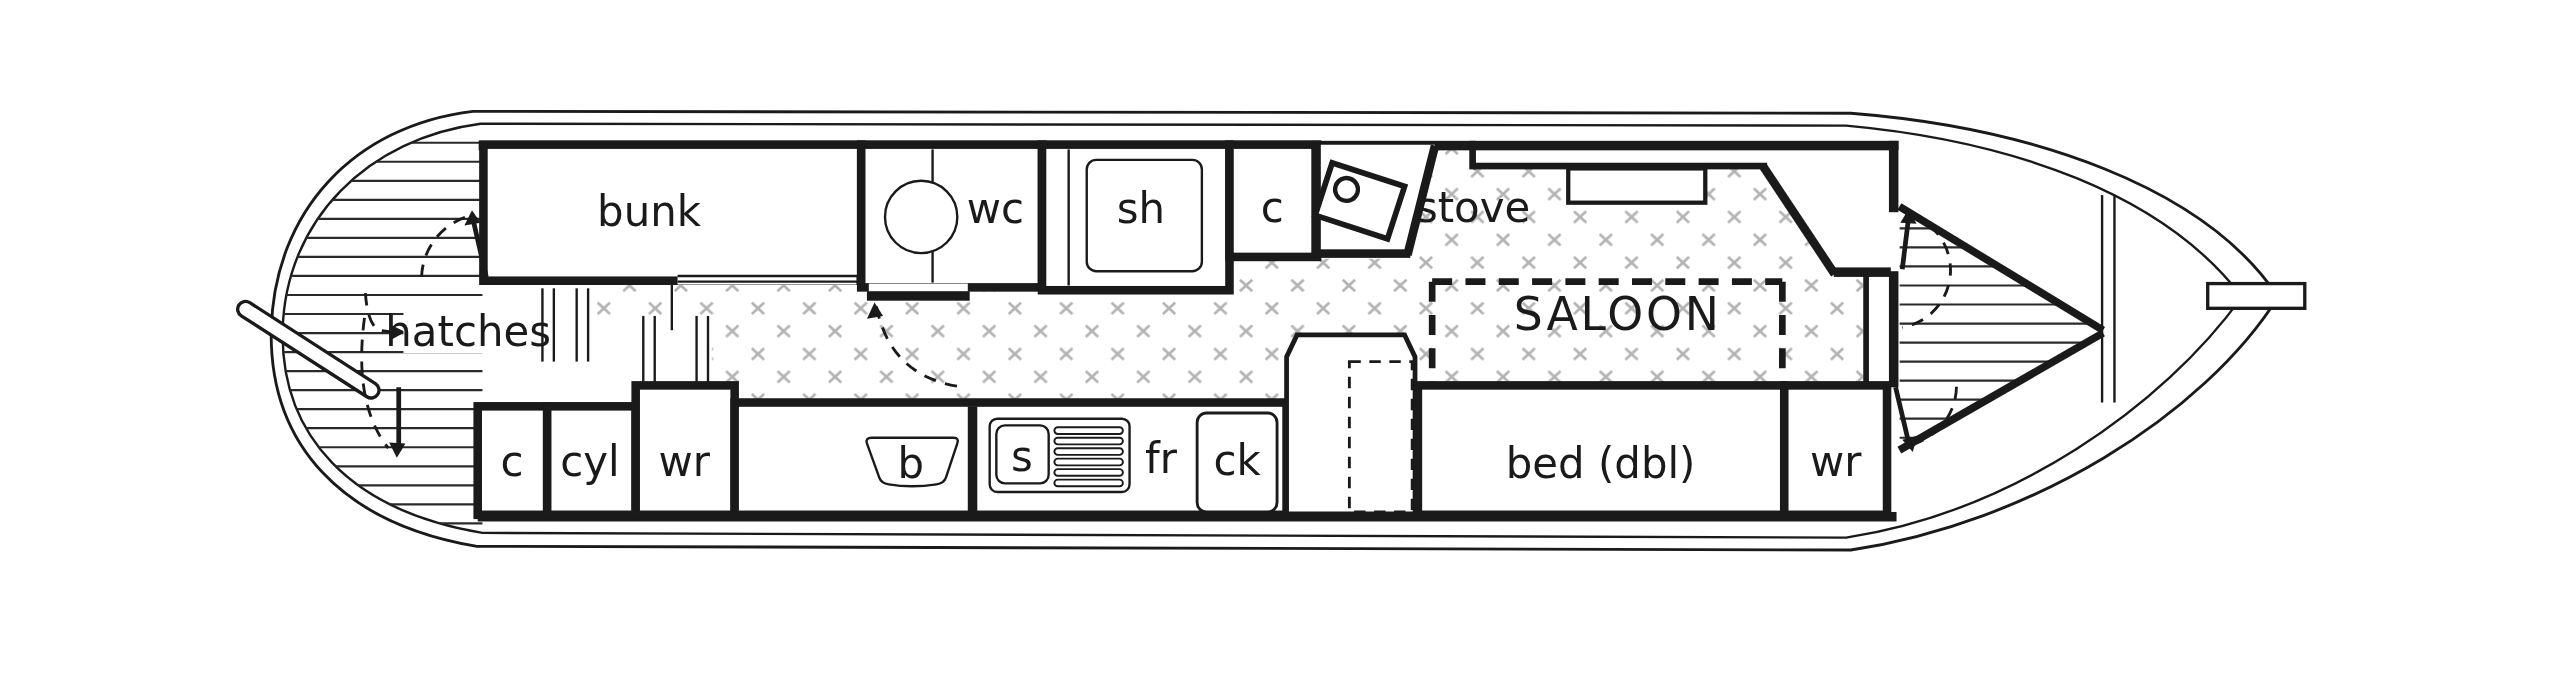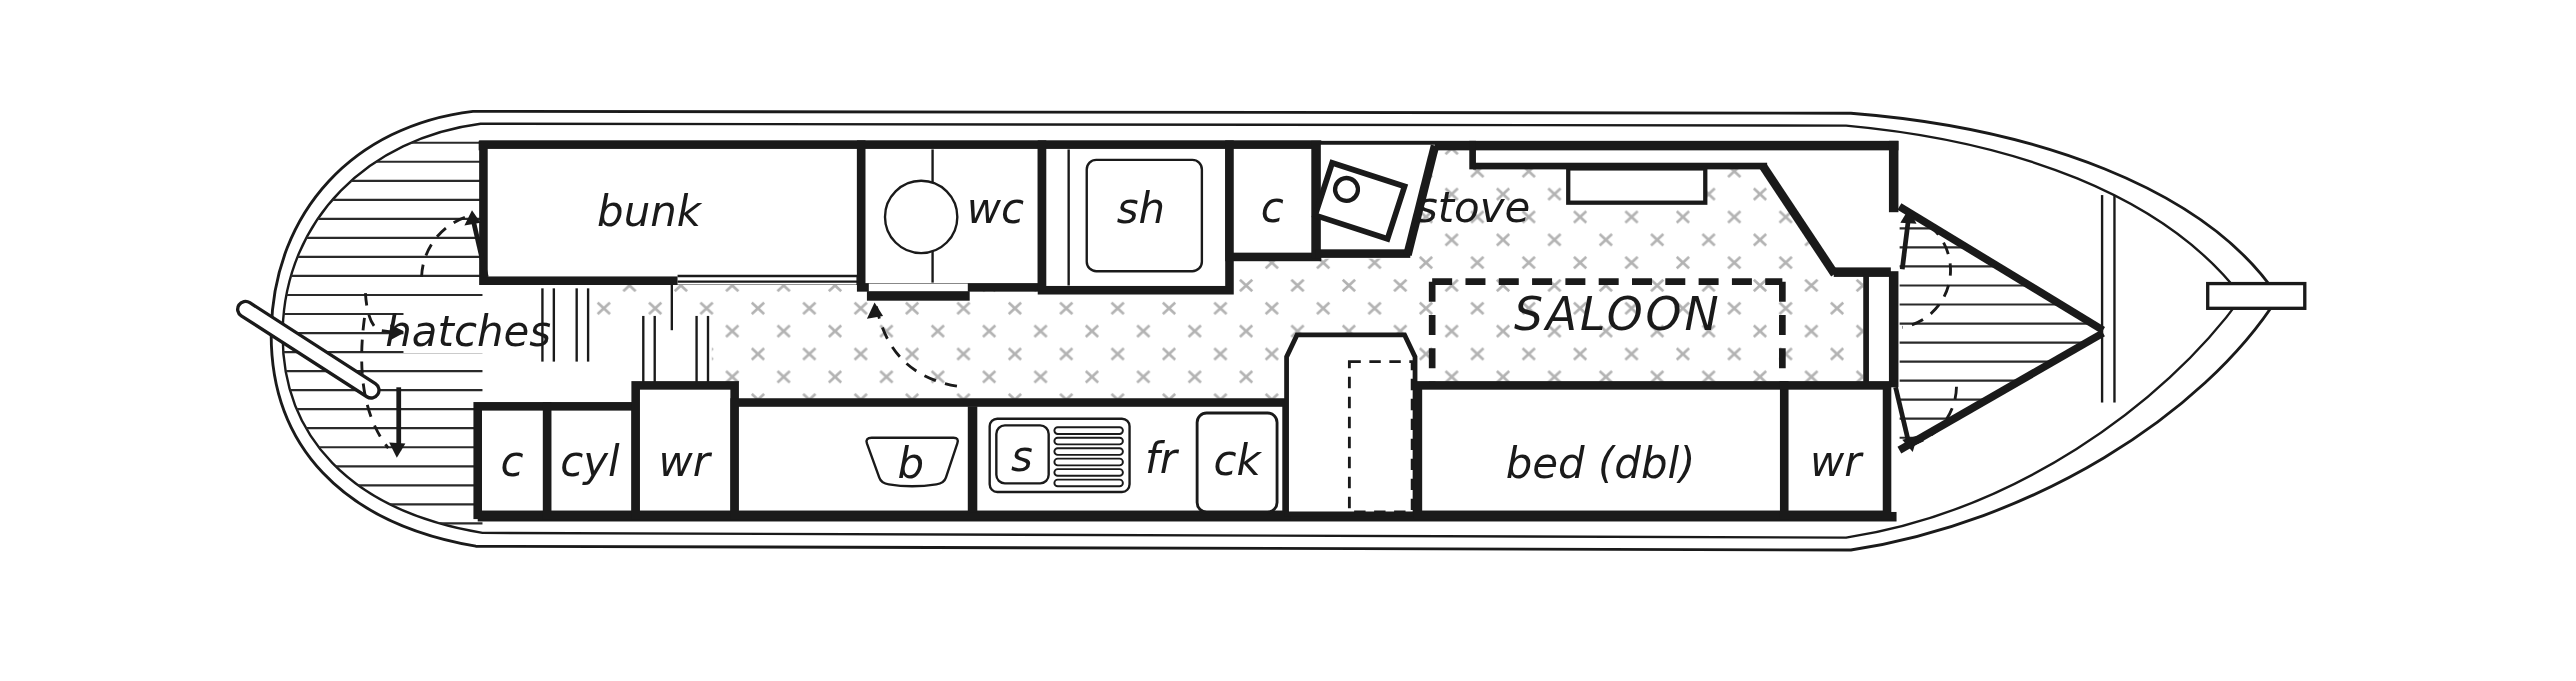--- a/index.html
+++ b/index.html
@@ -1,17 +1,17 @@
 <!DOCTYPE html>
 <html style="font-size:15px"><head>
 <meta charset="utf-8">
 <style>
   html,body{margin:0;padding:0;background:#ffffff;}
   body{font-family:"DejaVu Sans","Liberation Sans",sans-serif;}
-  .plan-wrap{width:100%;max-width:2576px;margin:0 auto;font-style:italic;}
+  .plan-wrap{width:100%;max-width:2576px;margin:0 auto;}
   svg{display:block;width:100%;height:auto;background:#fff;}
   .lbl{font-family:"DejaVu Sans","Liberation Sans",sans-serif;fill:#1a1a1a;}
   .lbl-md{font-size:44px;}
   .lbl-caps{font-size:48px;letter-spacing:3px;}
   .wall{fill:#1a1a1a;}
   .roomline{fill:#ffffff;stroke:#1a1a1a;stroke-width:9;}
   .thin{fill:none;stroke:#1a1a1a;stroke-width:2.5;}
   .fixture{fill:#ffffff;stroke:#1a1a1a;stroke-width:2.5;}
   .dash{fill:none;stroke:#1a1a1a;stroke-width:3;stroke-dasharray:13 10;}
   .dashthick{fill:none;stroke:#1a1a1a;stroke-width:7;stroke-dasharray:21 14;}

